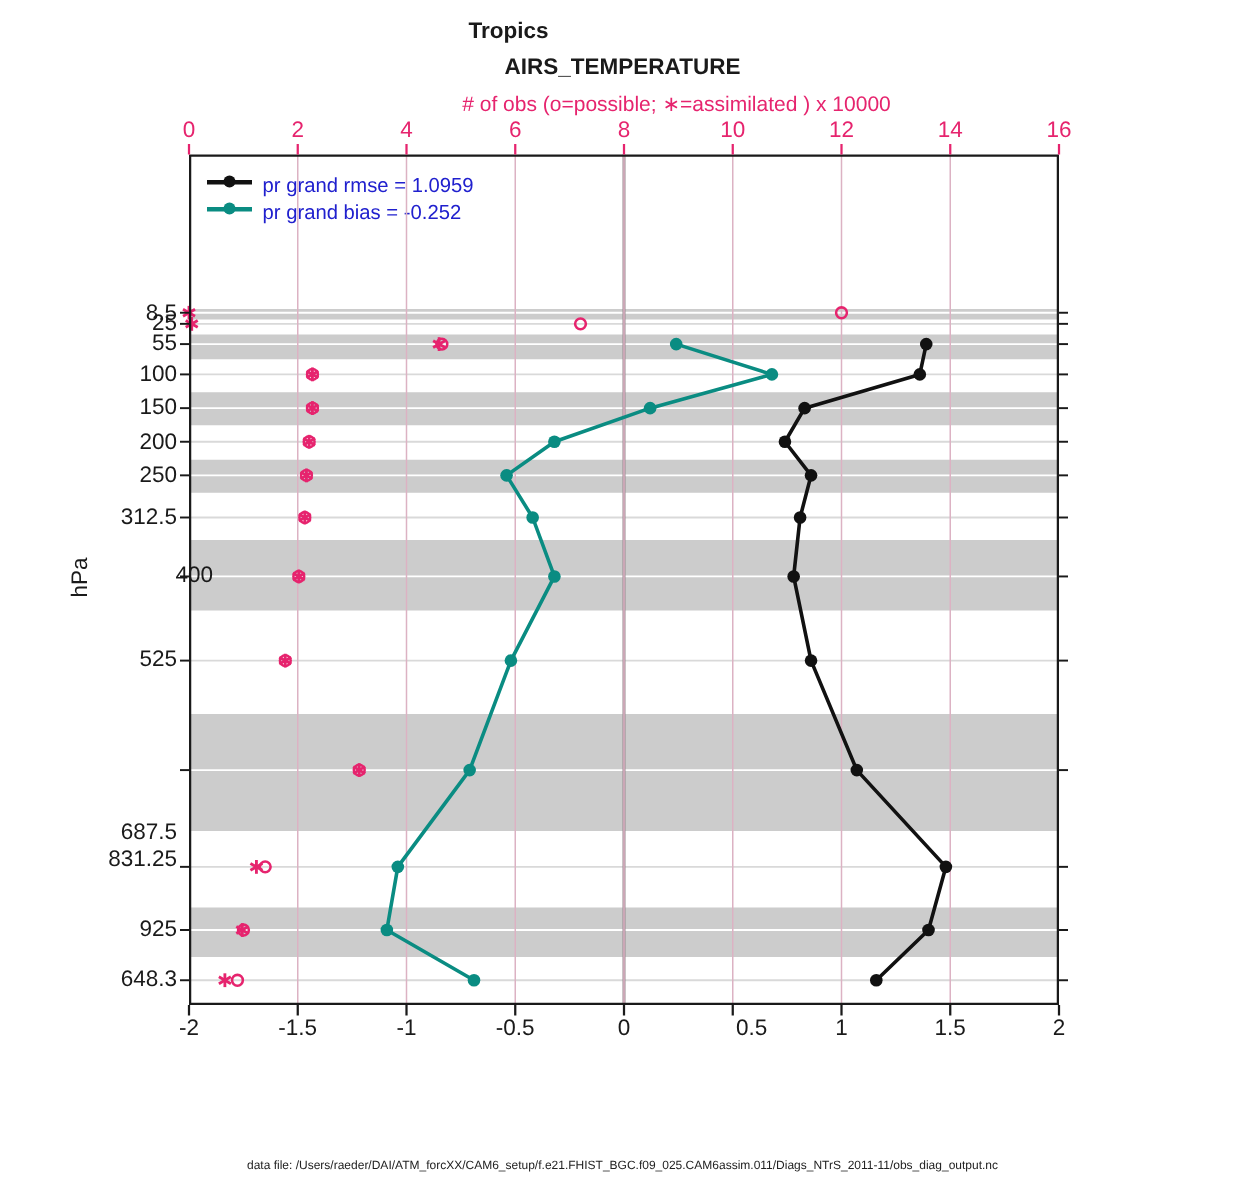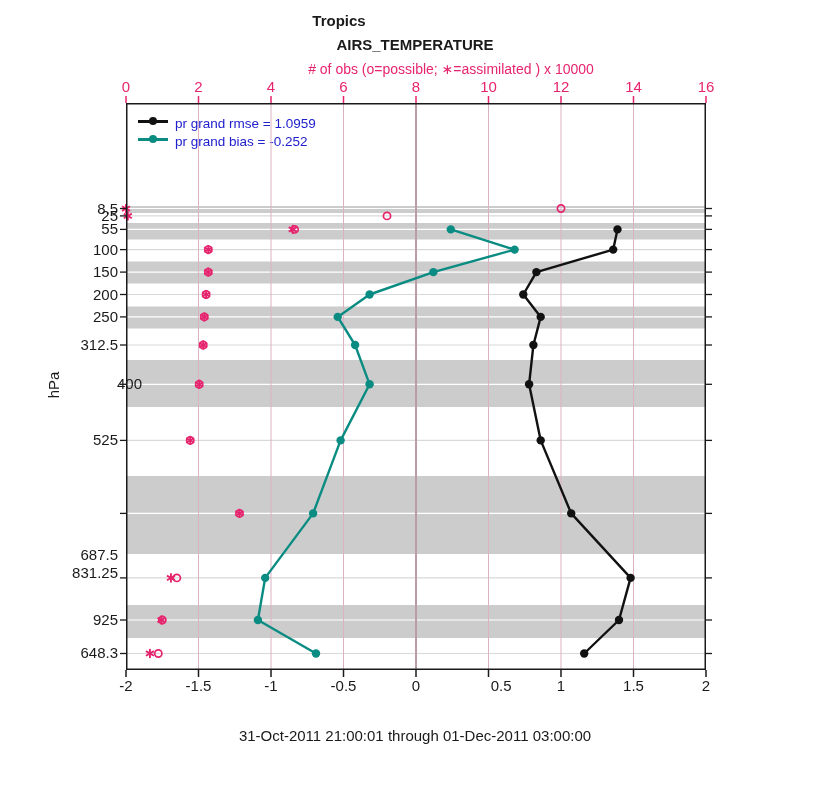--- a/index.html
+++ b/index.html
@@ -237,21 +237,21 @@
       <line x1="-6" y1="410.4" x2="0" y2="410.4" stroke="#1a1a1a" stroke-width="1.3"></line>
       <line x1="580" y1="410.4" x2="586" y2="410.4" stroke="#1a1a1a" stroke-width="1.3"></line>
       <line x1="-6" y1="474.9" x2="0" y2="474.9" stroke="#1a1a1a" stroke-width="1.3"></line>
       <line x1="580" y1="474.9" x2="586" y2="474.9" stroke="#1a1a1a" stroke-width="1.3"></line>
       <line x1="-6" y1="517.0" x2="0" y2="517.0" stroke="#1a1a1a" stroke-width="1.3"></line>
       <line x1="580" y1="517.0" x2="586" y2="517.0" stroke="#1a1a1a" stroke-width="1.3"></line>
       <line x1="-6" y1="550.5" x2="0" y2="550.5" stroke="#1a1a1a" stroke-width="1.3"></line>
       <line x1="580" y1="550.5" x2="586" y2="550.5" stroke="#1a1a1a" stroke-width="1.3"></line>
     </svg>
 
-  <div class="abs dateline">31-Oct-2011 21:00:01 through 01-Dec-2011 03:00:00</div>
+  <div class="abs footer">data file: /Users/raeder/DAI/ATM_forcXX/CAM6_setup/f.e21.FHIST_BGC.f09_025.CAM6assim.011/Diags_NTrS_2011-11/obs_diag_output.nc</div>
 <div class="ticklabel topax" style="left: 106px; color: rgb(230, 36, 110);">0</div>
     <div class="ticklabel topax" style="left: 178.5px; color: rgb(230, 36, 110);">2</div>
     <div class="ticklabel topax" style="left: 251px; color: rgb(230, 36, 110);">4</div>
     <div class="ticklabel topax" style="left: 323.5px; color: rgb(230, 36, 110);">6</div>
     <div class="ticklabel topax" style="left: 396px; color: rgb(230, 36, 110);">8</div>
     <div class="ticklabel topax" style="left: 468.5px; color: rgb(230, 36, 110);">10</div>
     <div class="ticklabel topax" style="left: 541px; color: rgb(230, 36, 110);">12</div>
     <div class="ticklabel topax" style="left: 613.5px; color: rgb(230, 36, 110);">14</div>
     <div class="ticklabel topax" style="left: 686px; color: rgb(230, 36, 110);">16</div>
     <div class="ticklabel botax" style="left: 103px;">-2</div>

